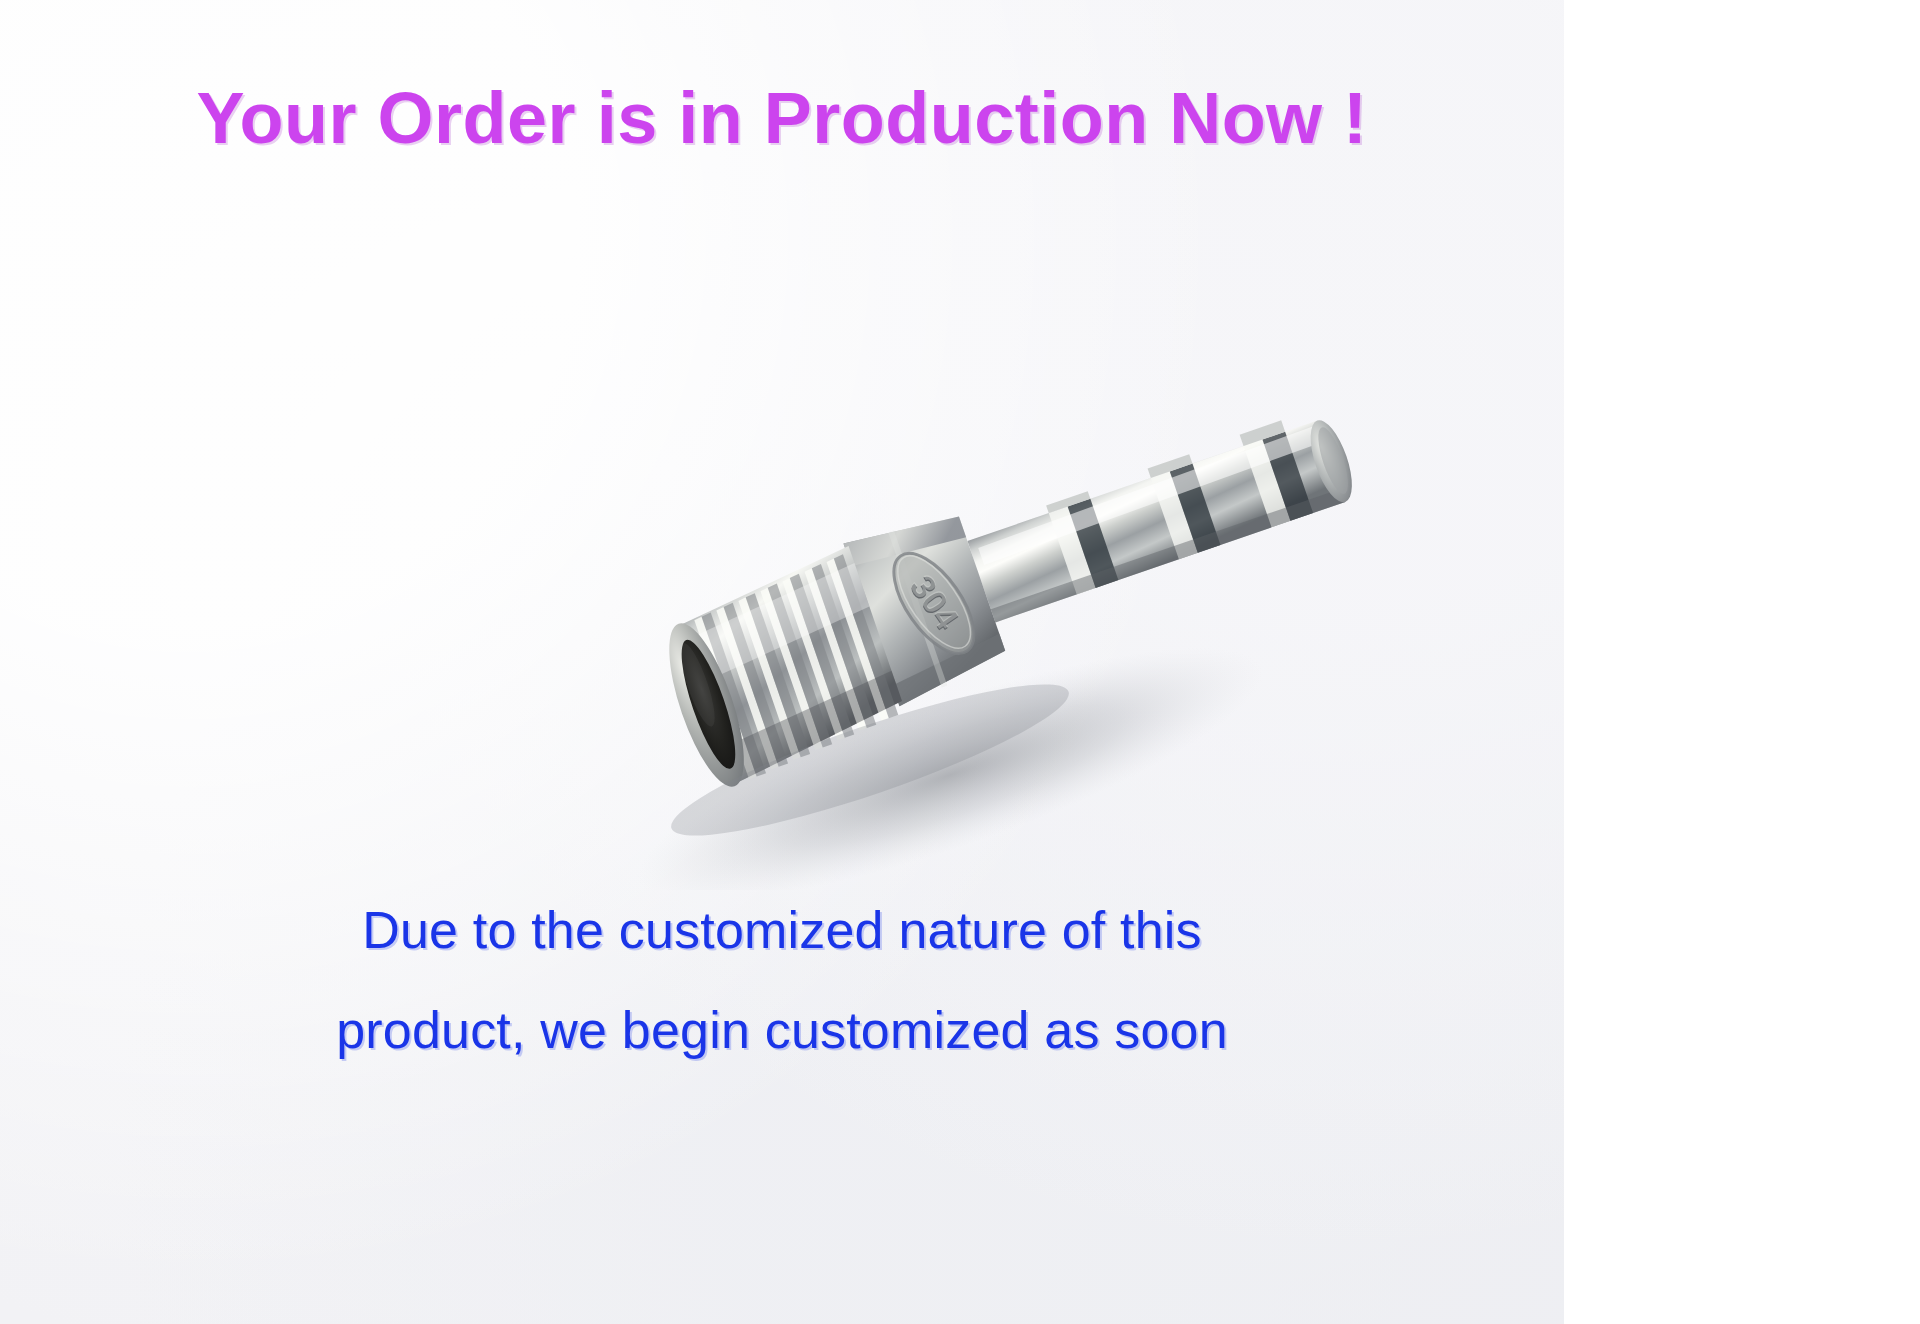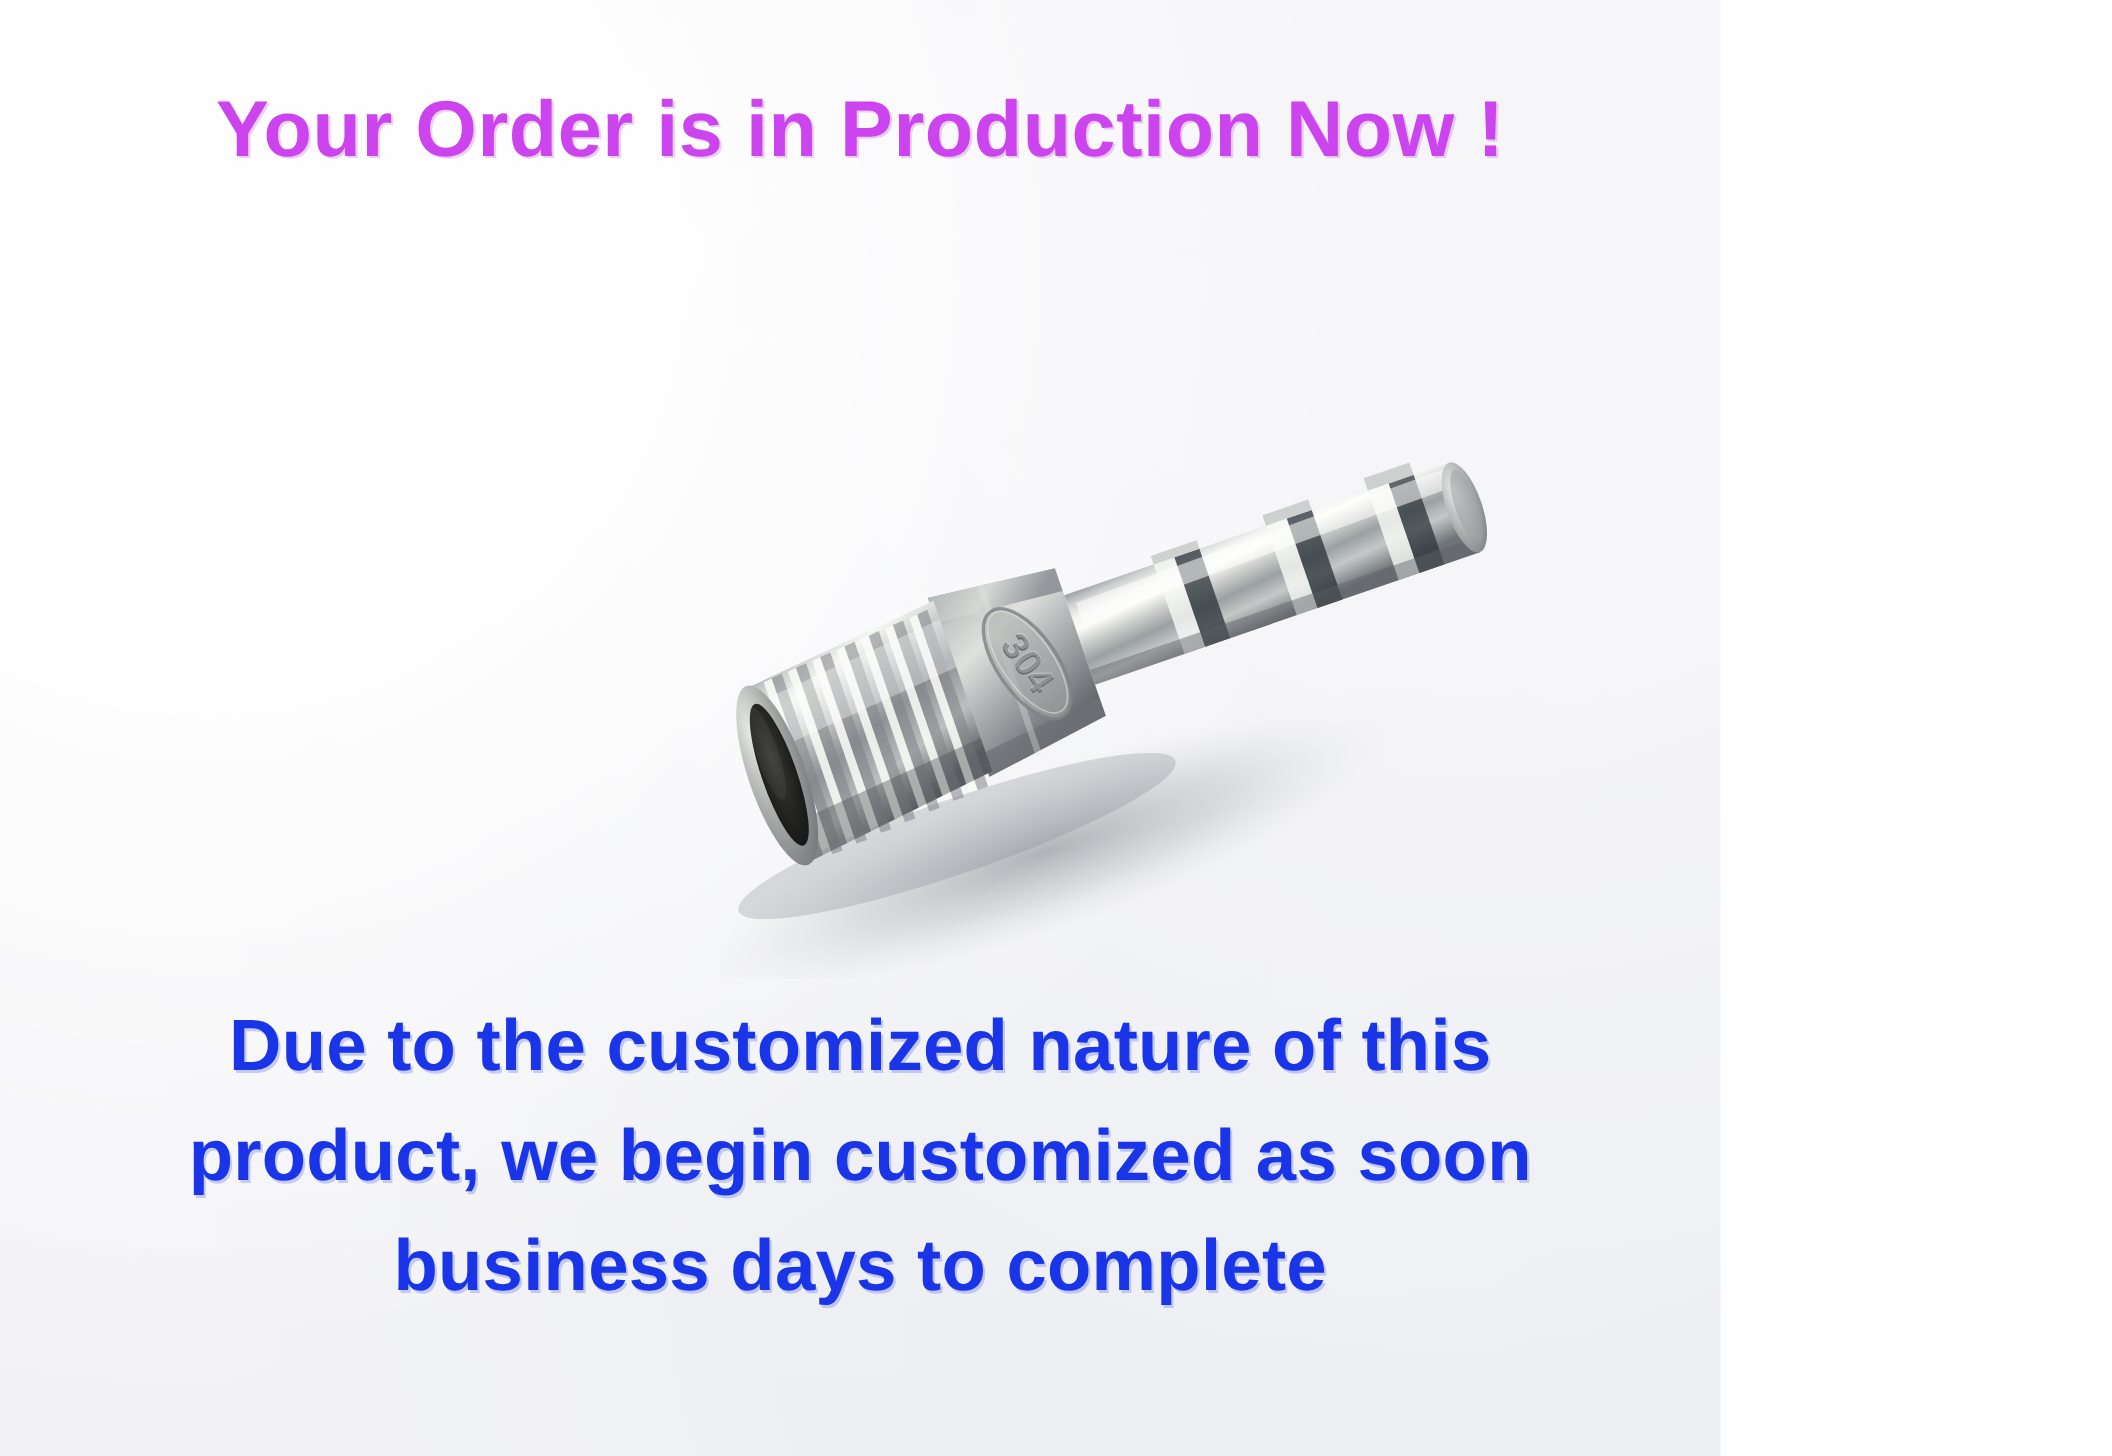--- a/index.html
+++ b/index.html
@@ -56,25 +56,25 @@
     width: 900px;
     height: 560px;
   }
   #product-photo svg { display: block; width: 100%; height: 100%; }
 
   
   .body-copy {
     position: absolute;
     left: 60px;
     right: 60px;
-    top: 900px;
+    top: 880px;
     text-align: center;
     color: #1a35e8;
-    font-size: 66px;
-    font-weight: 700;
+    font-size: 52px;
+    font-weight: 400;
     line-height: 100px;
     letter-spacing: 0.2px;
     text-shadow: 2px 2px 0 rgba(24,51,232,0.22);
   }
   .body-copy .line { display: block; white-space: nowrap; }
 </style>
 </head>
 <body>
 
 <div id="stage">
@@ -244,16 +244,15 @@
         <ellipse cx="168" cy="262" rx="10" ry="44" fill="#ffffff" opacity="0.05"></ellipse>
       </g>
 
       <ellipse cx="350" cy="430" rx="210" ry="34" fill="rgba(130,134,140,0.28)" transform="rotate(-19 350 430)"></ellipse>
     </svg>
   </div>
 
   <div class="body-copy">
     <span class="line">Due to the customized nature of this</span>
     <span class="line">product, we begin customized as soon</span>
-    <span class="line">business days to complete</span>
   </div>
 
 </div>
 
 </body></html>

